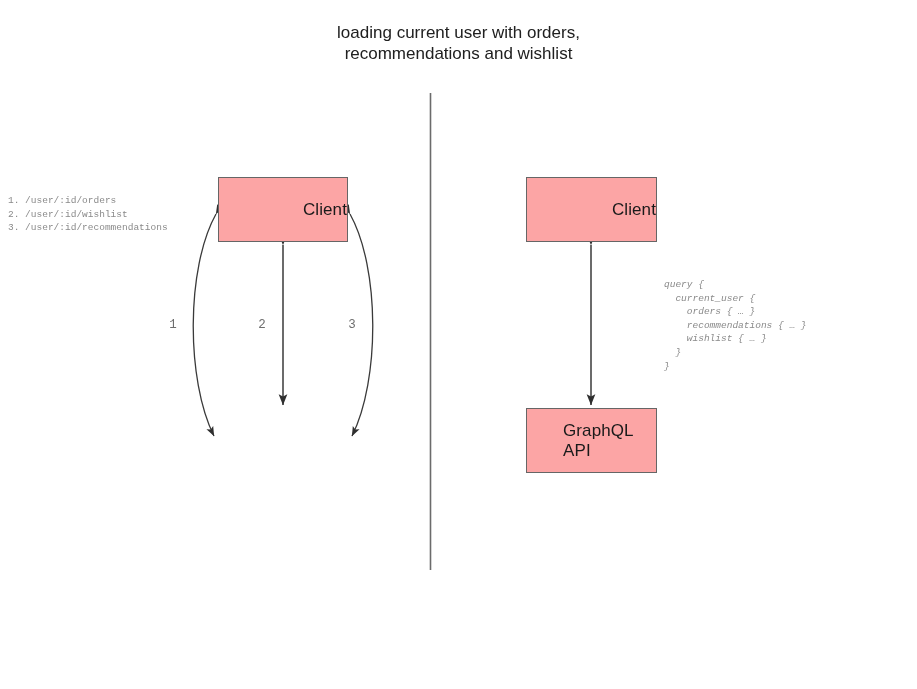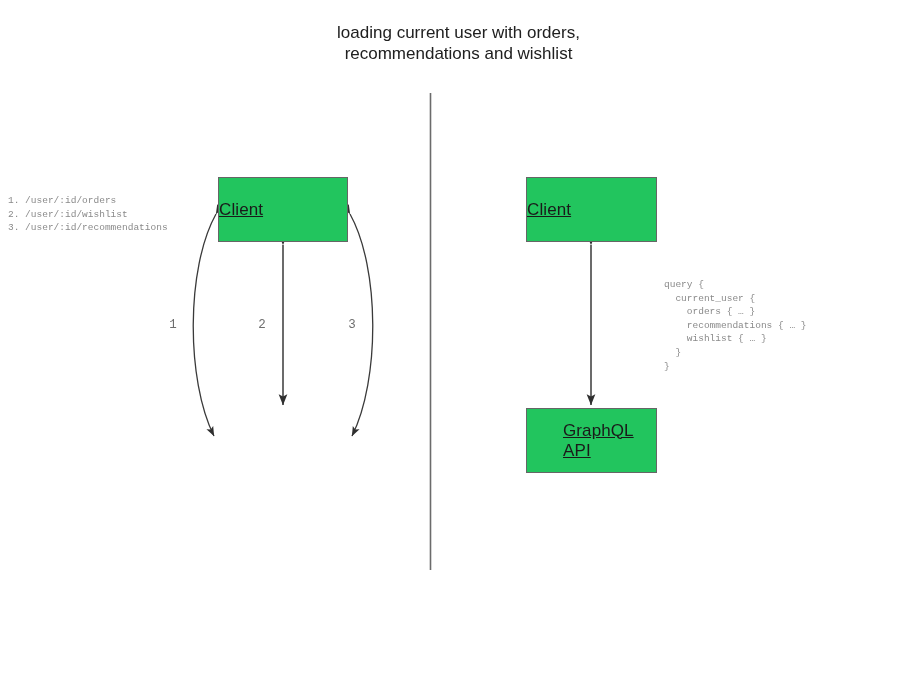--- a/index.html
+++ b/index.html
@@ -40,27 +40,26 @@
     position: absolute;
     left: 0;
     top: 0;
     width: 917px;
     height: 689px;
     overflow: visible;
   }
 
   .node {
     position: absolute;
-    background: #22c55e;
+    background: #fca5a5;
     border: 1.4px solid #666666;
     display: flex;
     align-items: center;
-    justify-content: flex-start;
+    justify-content: flex-end;
     box-sizing: border-box;
-    text-decoration: underline;
   }
   .node-label {
     font-size: 17px;
     color: #1a1a1a;
     letter-spacing: 0.1px;
   }
 
   .node-client-rest   { left: 218px; top: 177px; width: 130px; height: 65px; }
   .node-rest-api      { left: 218px; top: 408px; width: 130px; height: 65px; }
   .node-client-gql    { left: 526px; top: 177px; width: 131px; height: 65px; }
@@ -68,21 +67,21 @@
 
   .mono-block {
     position: absolute;
     font-family: "Liberation Mono", monospace;
     font-size: 9.5px;
     line-height: 13.6px;
     color: #8a8a8a;
     white-space: pre;
   }
   .rest-endpoints { left: 8px; top: 178px; margin-top: 16px; }
-  .gql-query      { left: 664px; top: 278px; }
+  .gql-query      { left: 664px; top: 278px; font-style: italic; }
 
   .edge-label {
     position: absolute;
     font-family: "Liberation Mono", monospace;
     font-size: 12.5px;
     color: #6e6e6e;
     text-align: center;
     width: 20px;
   }
   .edge-label-1 { left: 163px; top: 318px; }

